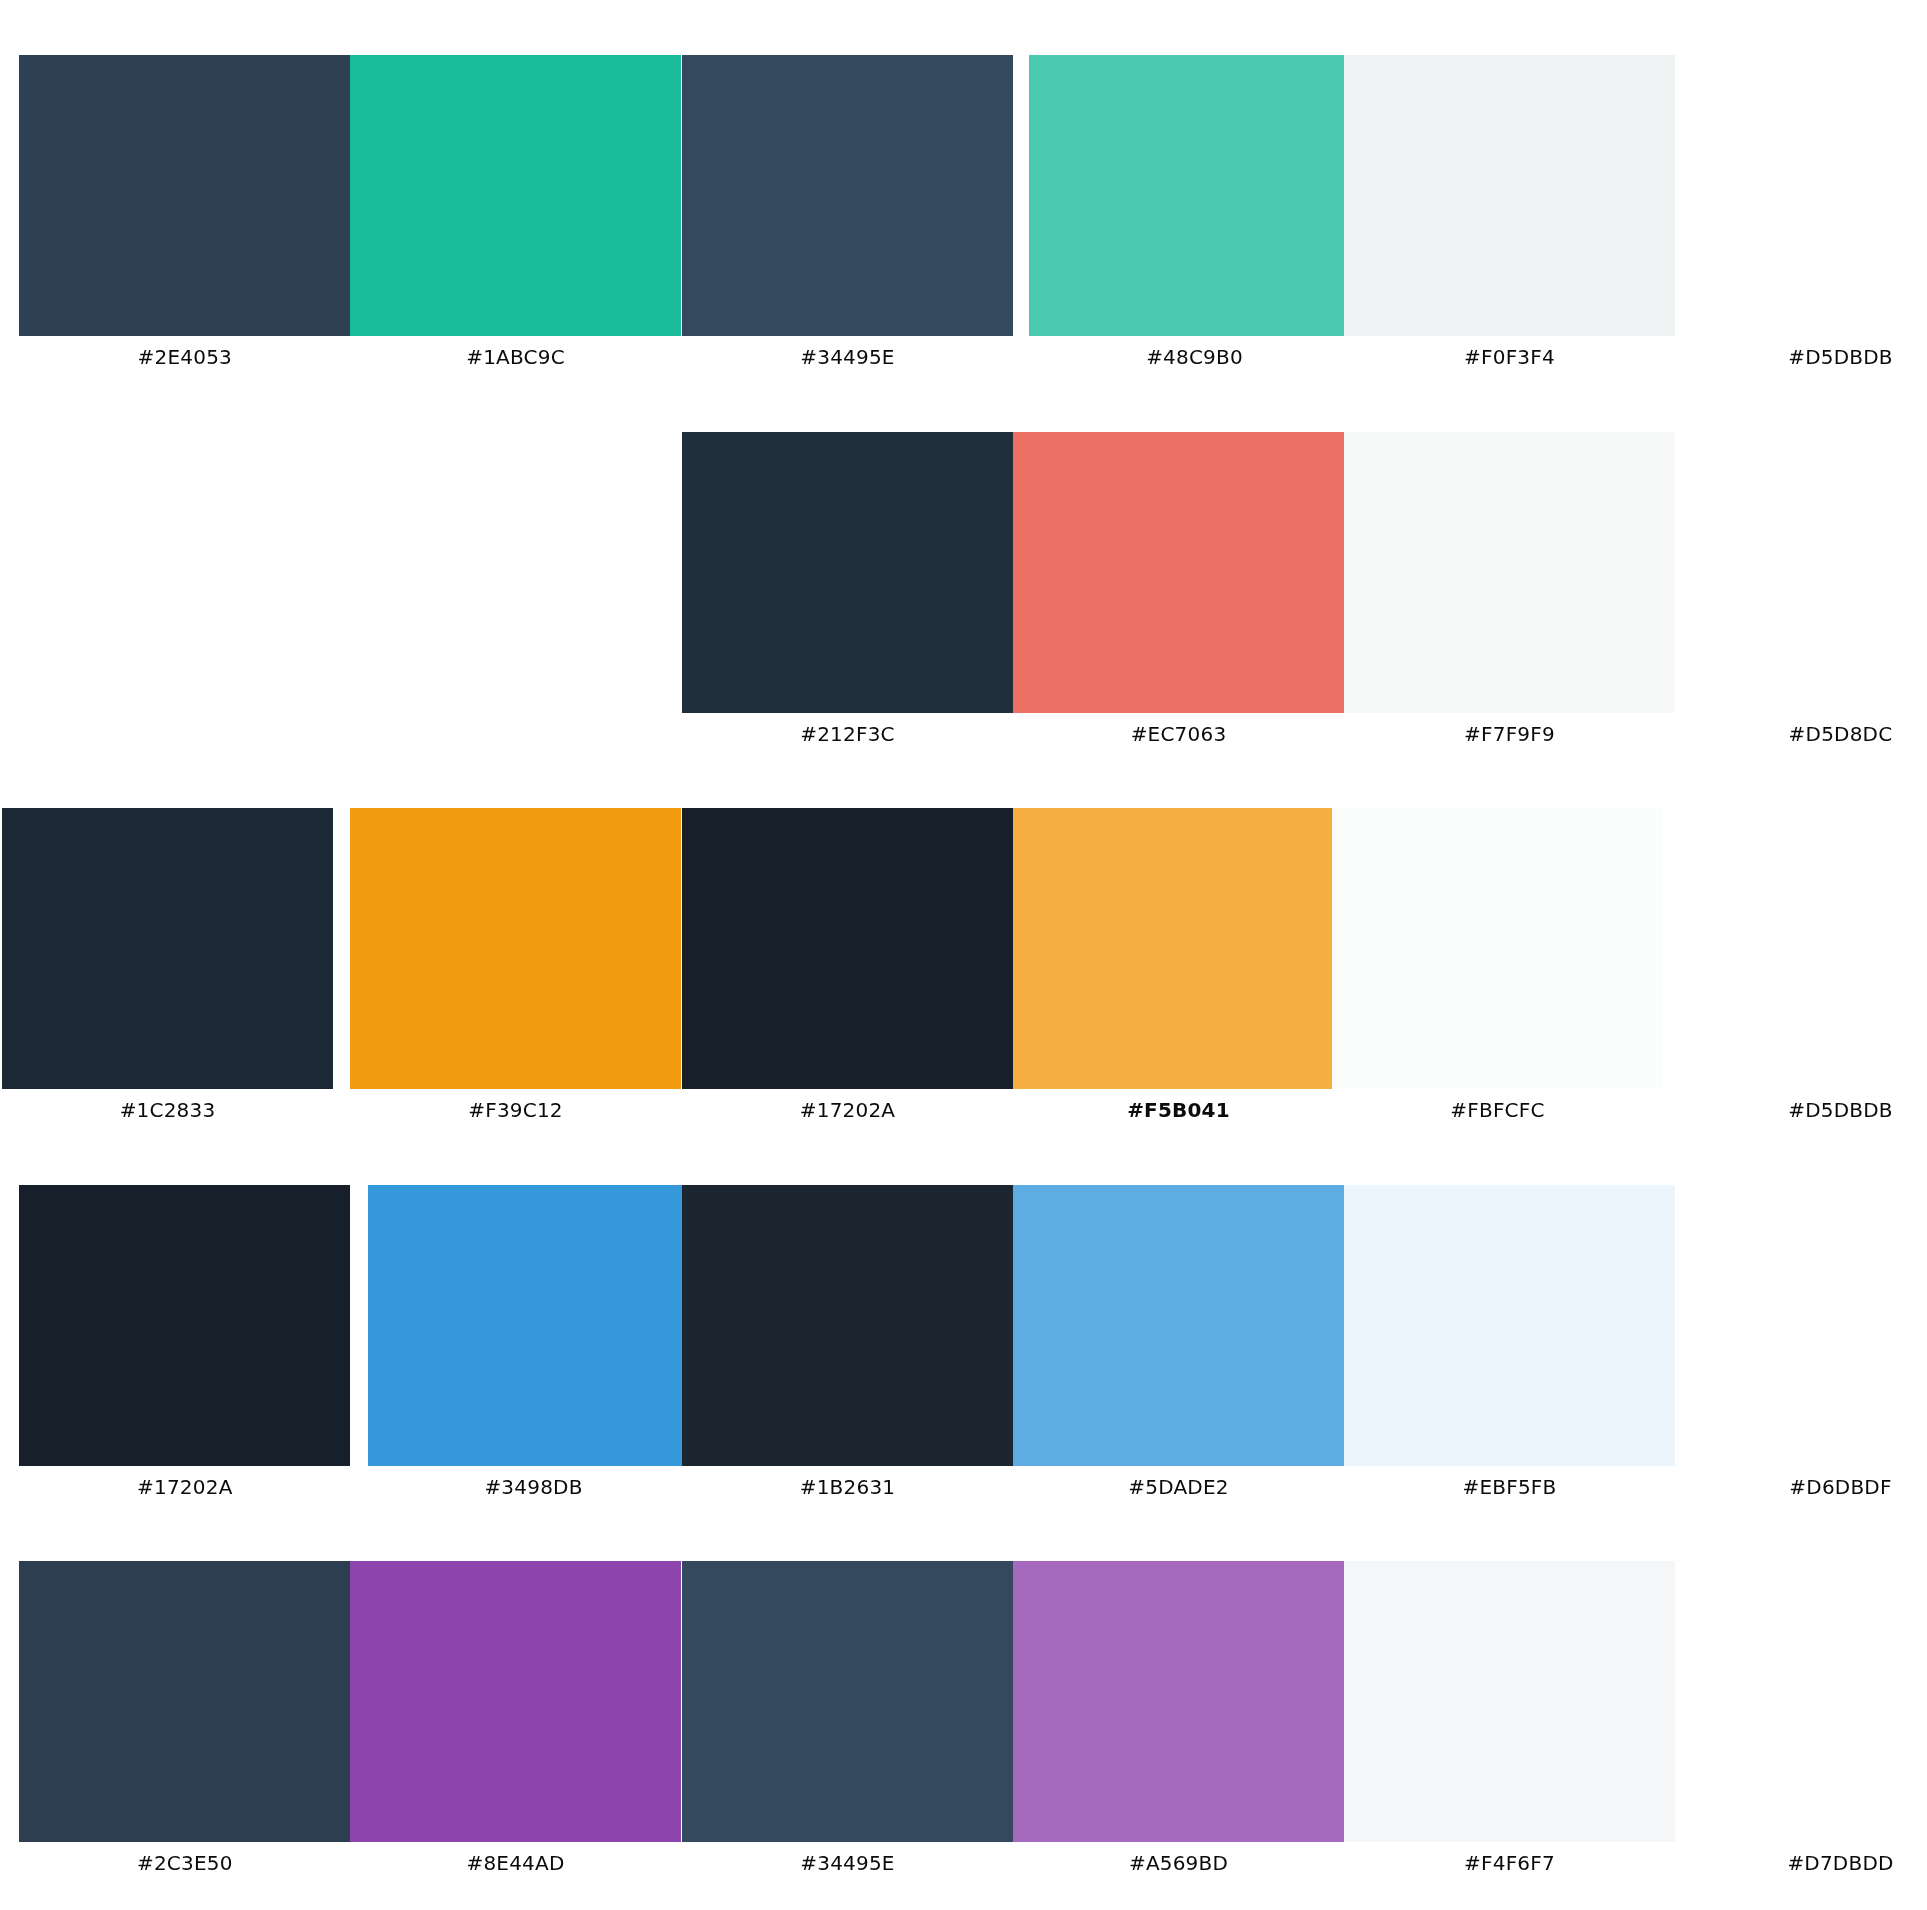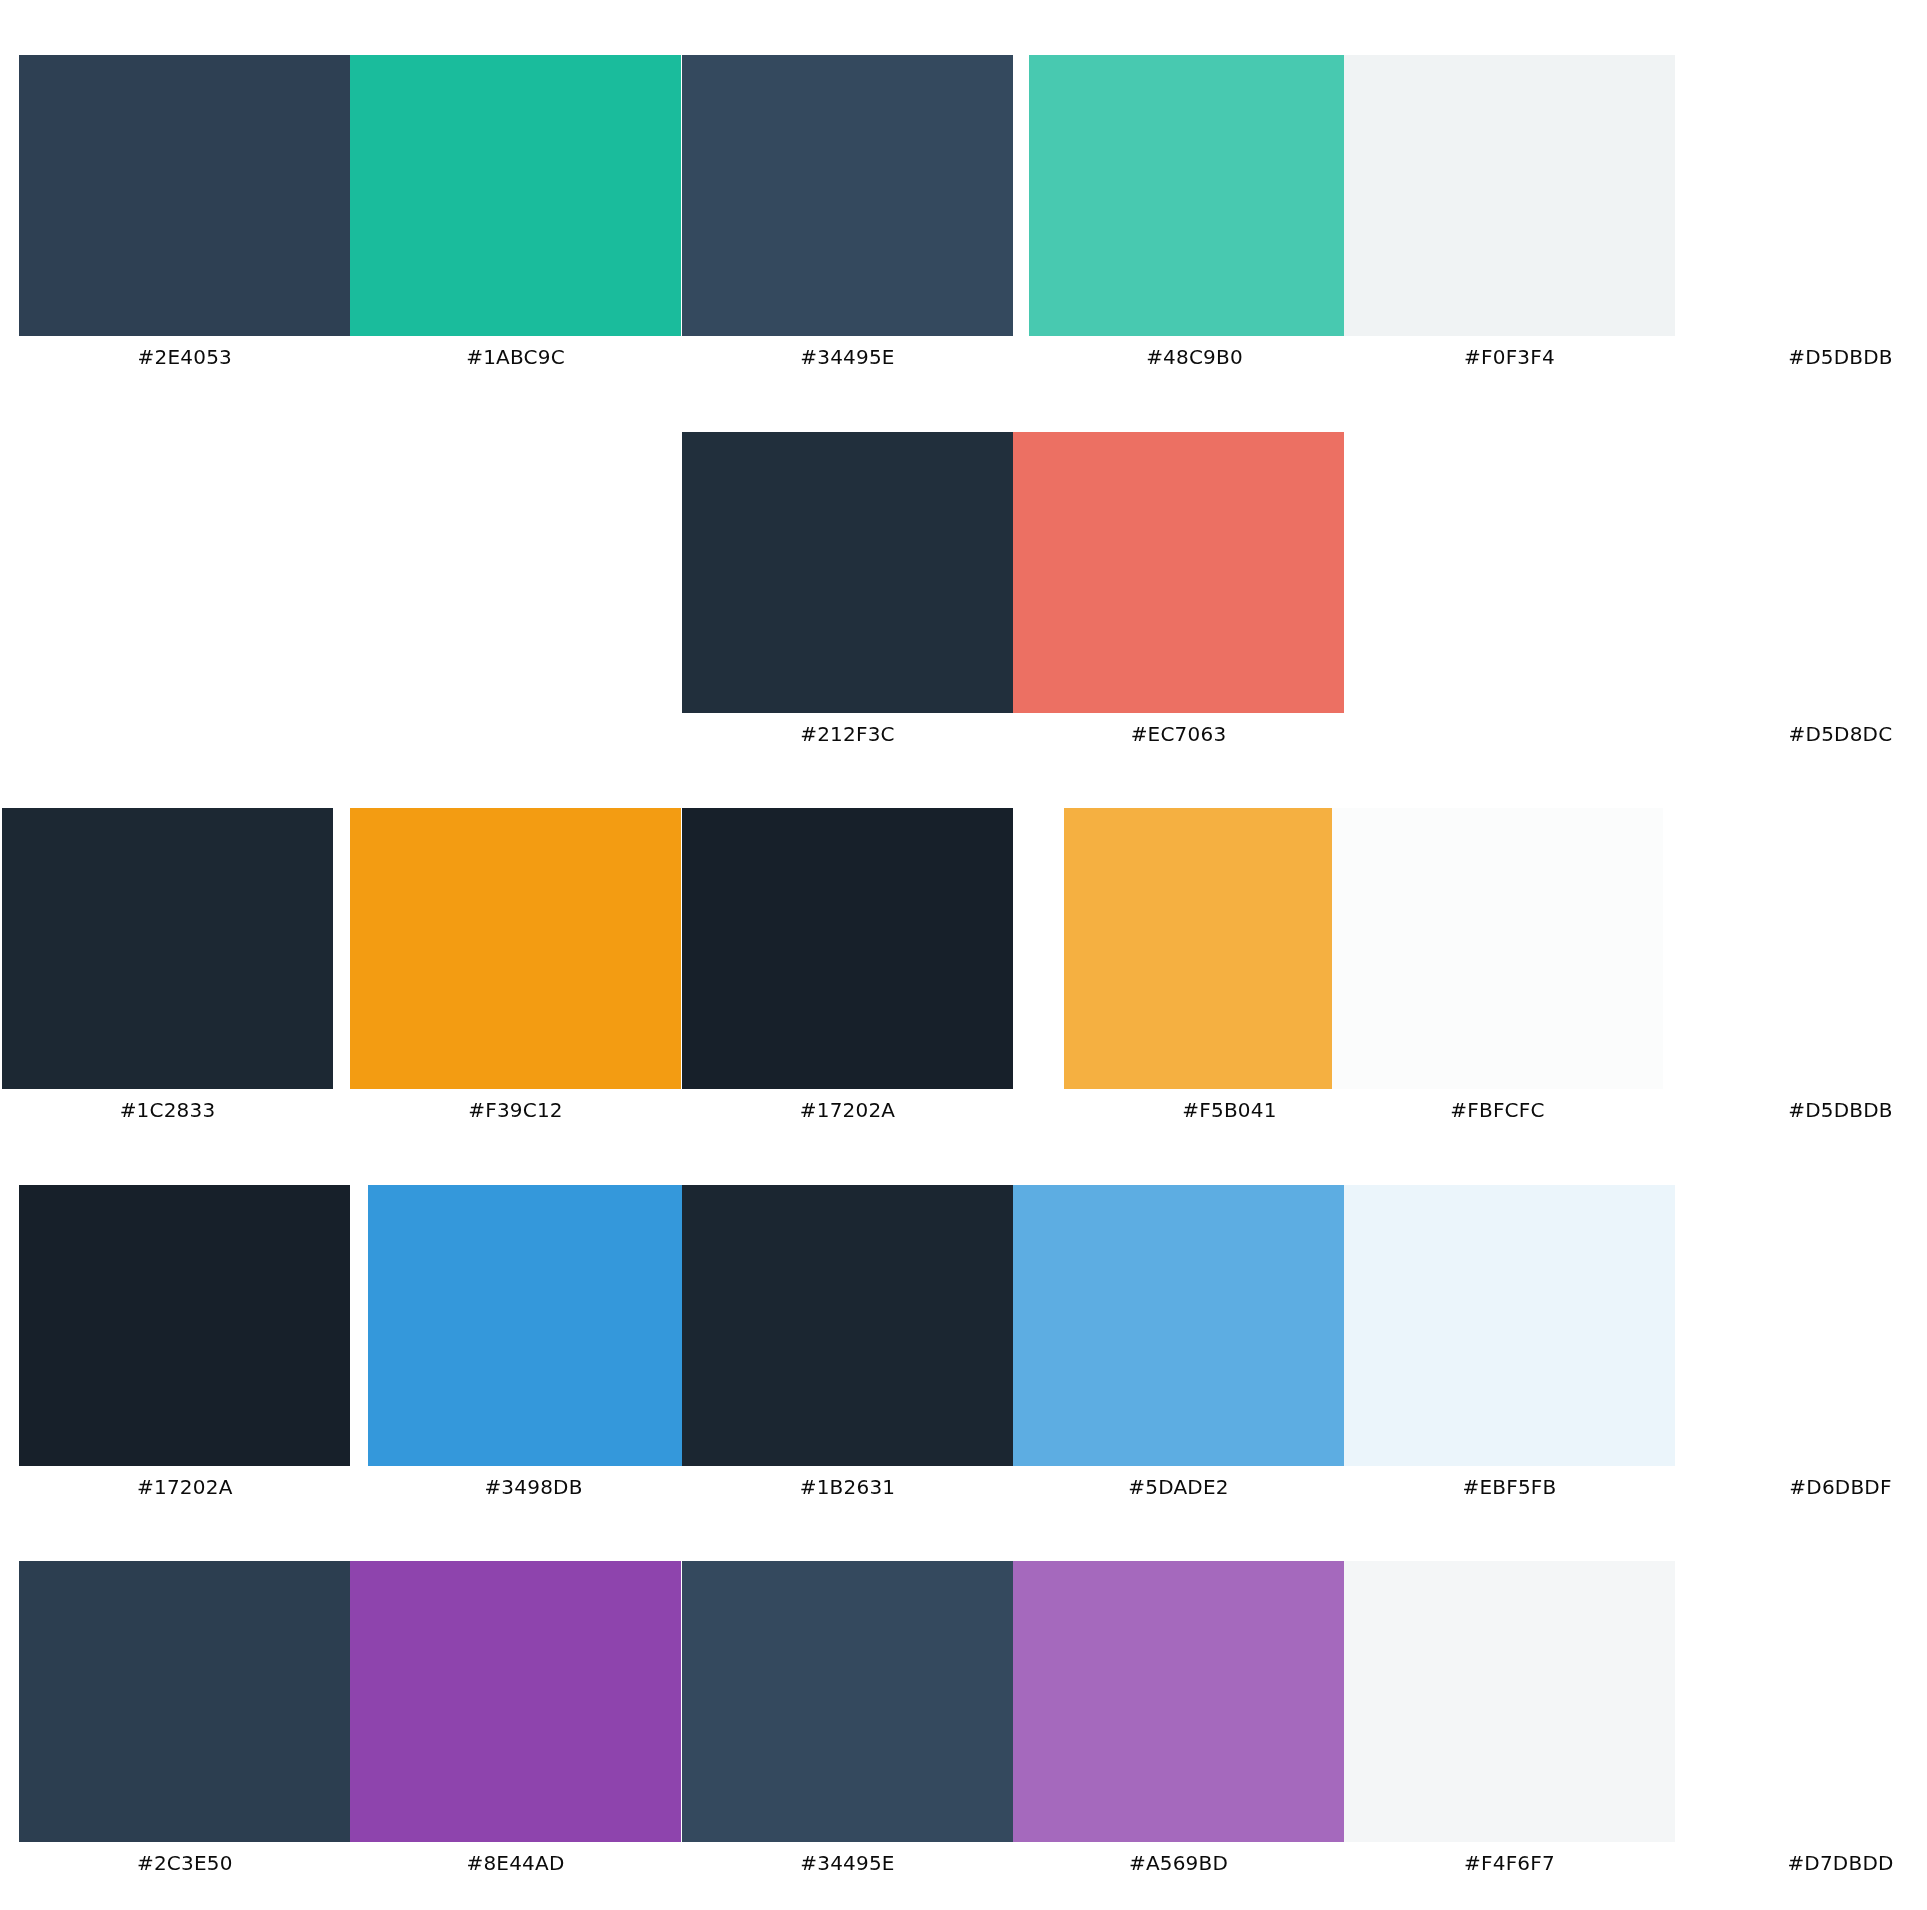--- a/index.html
+++ b/index.html
@@ -91,38 +91,42 @@
     </div>
     <div class="palette-row" style="top: 432px;">
       <div class="palette-cell" style="left: 682px;">
         <div class="swatch" style="background-color: rgb(33, 47, 60);"></div>
         <div class="swatch-label">#212F3C</div>
       </div>
       <div class="palette-cell" style="left: 1013px;">
         <div class="swatch" style="background-color: rgb(236, 112, 99);"></div>
         <div class="swatch-label">#EC7063</div>
       </div>
+      <div class="palette-cell" style="left: 1344px;">
+        <div class="swatch" style="background-color: rgb(247, 249, 249);"></div>
+        <div class="swatch-label">#F7F9F9</div>
+      </div>
       <div class="palette-cell" style="left: 1675px;">
         <div class="swatch-label">#D5D8DC</div>
       </div>
     </div>
     <div class="palette-row" style="top: 808px;">
       <div class="palette-cell" style="left: 2px;">
         <div class="swatch" style="background-color: rgb(28, 40, 51);"></div>
         <div class="swatch-label">#1C2833</div>
       </div>
       <div class="palette-cell" style="left: 350px;">
         <div class="swatch" style="background-color: rgb(243, 156, 18);"></div>
         <div class="swatch-label">#F39C12</div>
       </div>
       <div class="palette-cell" style="left: 682px;">
         <div class="swatch" style="background-color: rgb(23, 32, 42);"></div>
         <div class="swatch-label">#17202A</div>
       </div>
-      <div class="palette-cell" style="left: 1064px;">
+      <div class="palette-cell" style="left: 1013px; font-weight: bold;">
         <div class="swatch" style="background-color: rgb(245, 176, 65);"></div>
         <div class="swatch-label">#F5B041</div>
       </div>
       <div class="palette-cell" style="left: 1332px;">
         <div class="swatch" style="background-color: rgb(251, 252, 252);"></div>
         <div class="swatch-label">#FBFCFC</div>
       </div>
       <div class="palette-cell" style="left: 1675px;">
         <div class="swatch-label">#D5DBDB</div>
       </div>

